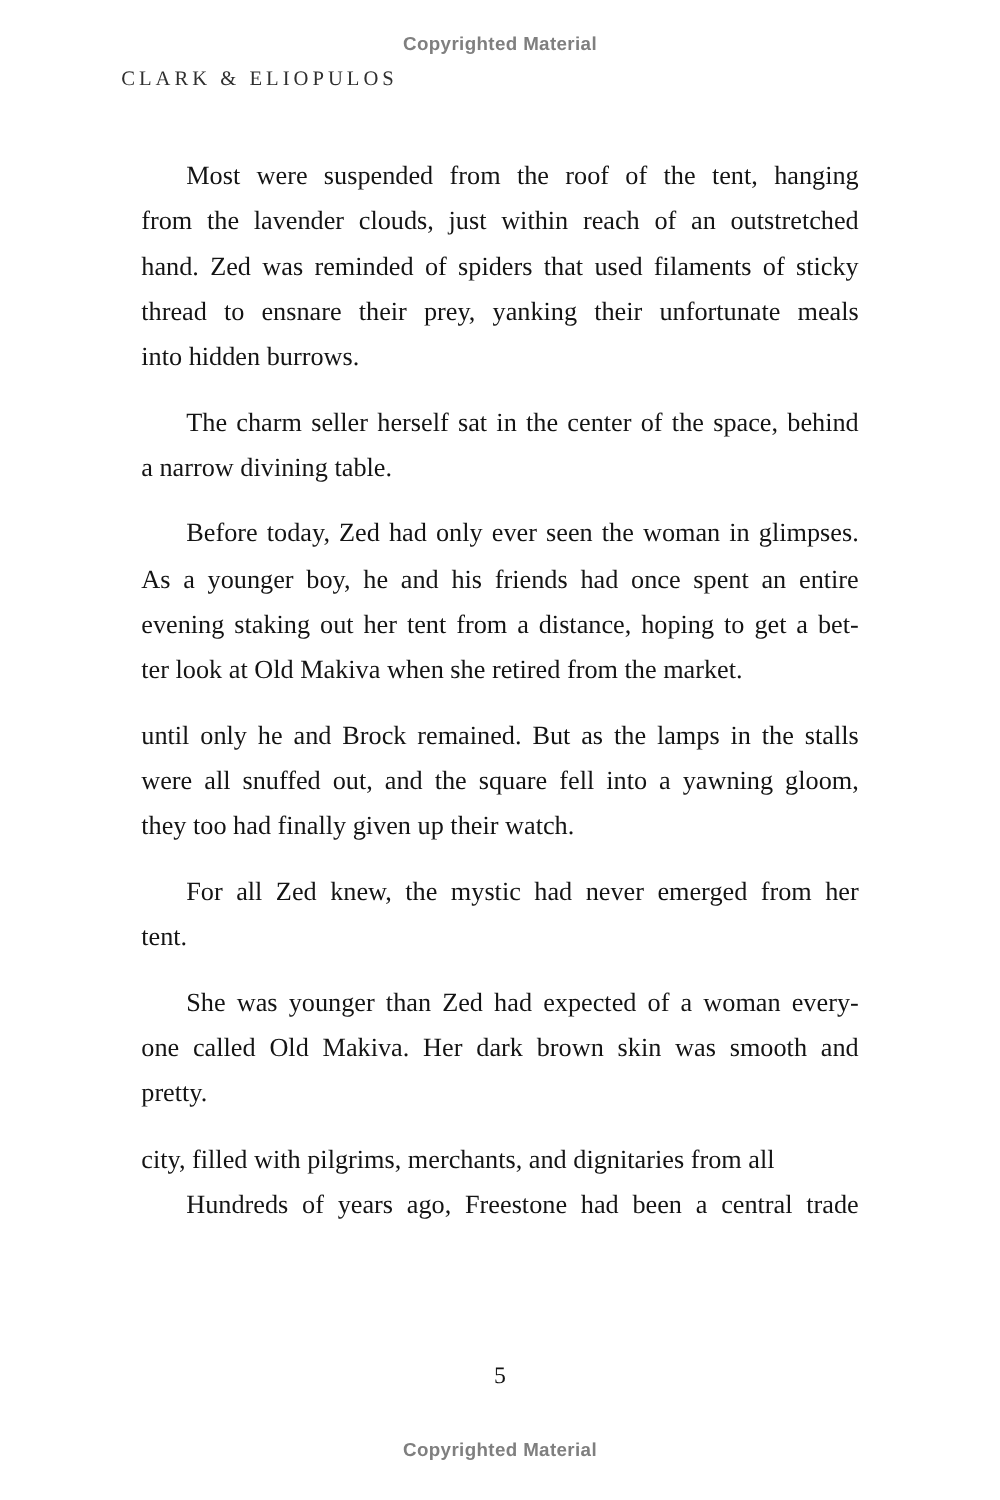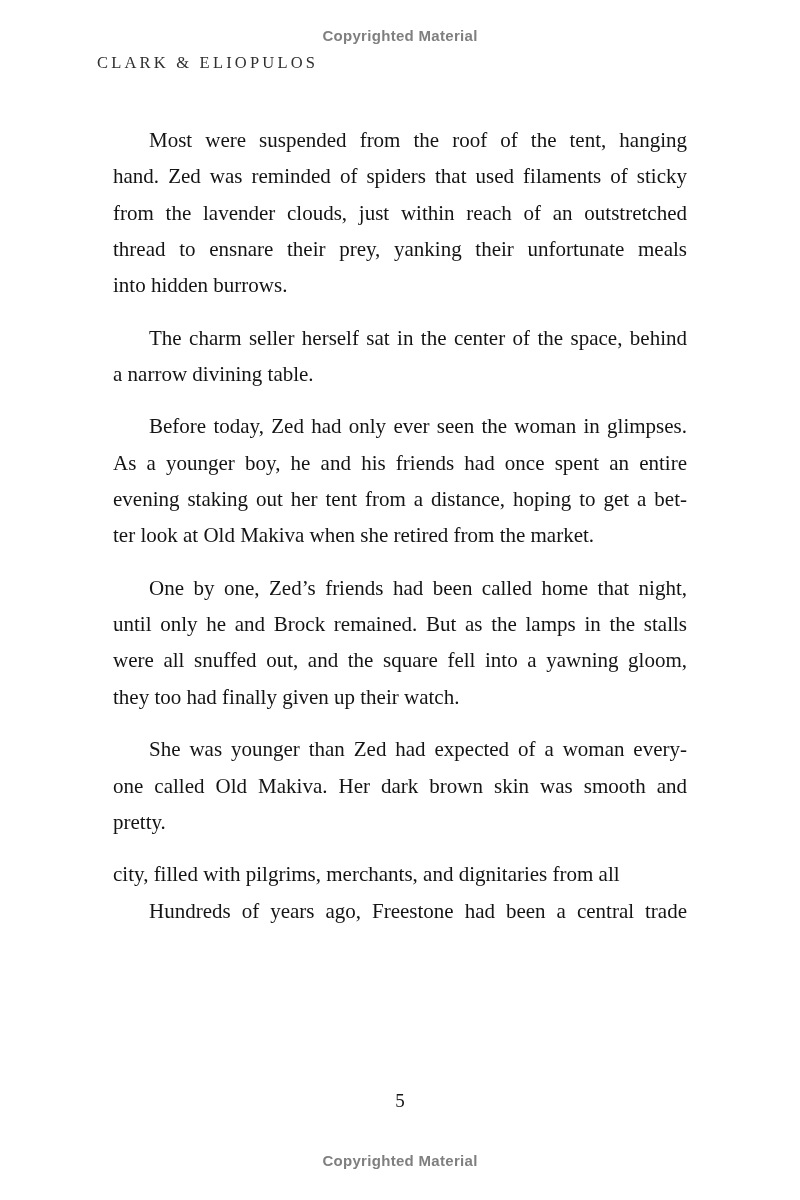--- a/index.html
+++ b/index.html
@@ -80,40 +80,43 @@
 
 <div class="page">
 
   <div class="copyright-banner top">Copyrighted Material</div>
 
   <div class="running-header">CLARK &amp; ELIOPULOS</div>
 
   <div class="body-text">
       <div class="paragraph">
         <div class="text-line first">Most were suspended from the roof of the tent, hanging</div>
+        <div class="text-line">from the lavender clouds, just within reach of an outstretched</div>
         <div class="text-line">hand. Zed was reminded of spiders that used filaments of sticky</div>
-        <div class="text-line">from the lavender clouds, just within reach of an outstretched</div>
         <div class="text-line">thread to ensnare their prey, yanking their unfortunate meals</div>
         <div class="text-line last">into hidden burrows.</div>
       </div>
       <div class="paragraph">
         <div class="text-line first">The charm seller herself sat in the center of the space, behind</div>
         <div class="text-line last">a narrow divining table.</div>
       </div>
       <div class="paragraph">
         <div class="text-line first">Before today, Zed had only ever seen the woman in glimpses.</div>
         <div class="text-line">As a younger boy, he and his friends had once spent an entire</div>
         <div class="text-line">evening staking out her tent from a distance, hoping to get a bet-</div>
         <div class="text-line last">ter look at Old Makiva when she retired from the market.</div>
       </div>
       <div class="paragraph">
-        <div class="text-line first">One by one, Zed’s friends had been called home that night,</div>
         <div class="text-line">until only he and Brock remained. But as the lamps in the stalls</div>
         <div class="text-line">were all snuffed out, and the square fell into a yawning gloom,</div>
         <div class="text-line last">they too had finally given up their watch.</div>
+      </div>
+      <div class="paragraph">
+        <div class="text-line first">For all Zed knew, the mystic had never emerged from her</div>
+        <div class="text-line last">tent.</div>
       </div>
       <div class="paragraph">
         <div class="text-line first">She was younger than Zed had expected of a woman every-</div>
         <div class="text-line">one called Old Makiva. Her dark brown skin was smooth and</div>
         <div class="text-line last">pretty.</div>
       </div>
       <div class="paragraph">
         <div class="text-line last">city, filled with pilgrims, merchants, and dignitaries from all</div>
         <div class="text-line first">Hundreds of years ago, Freestone had been a central trade</div>
       </div>

